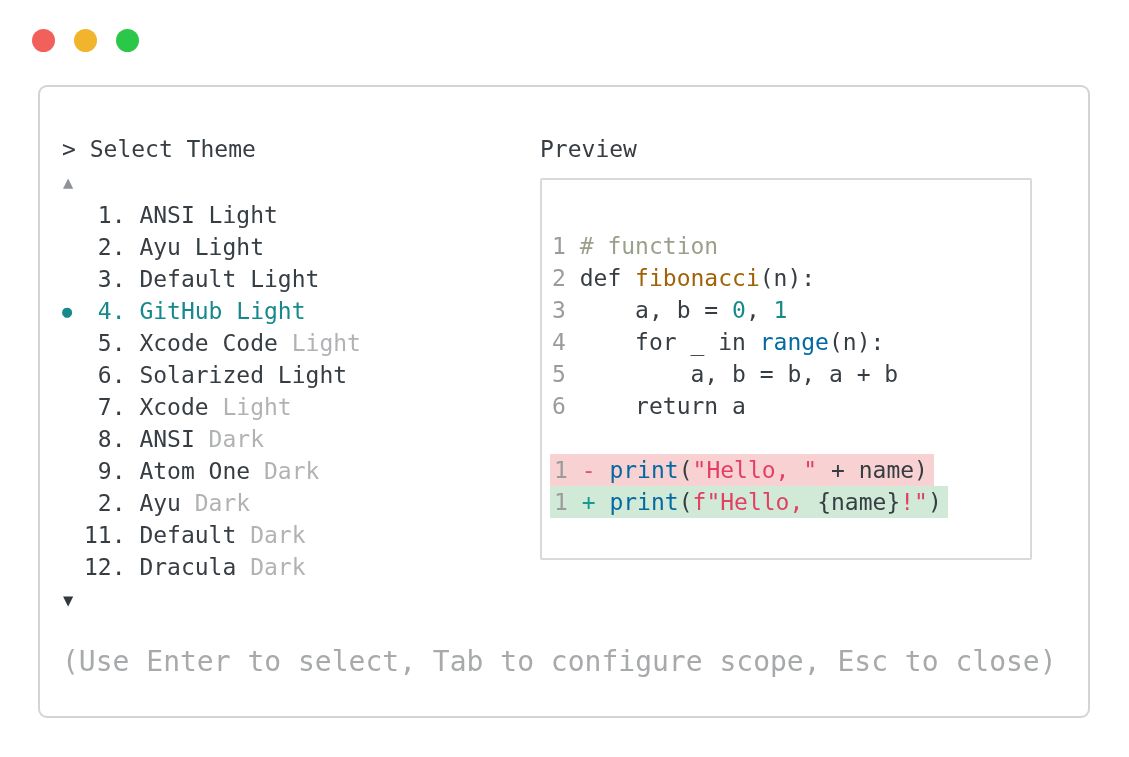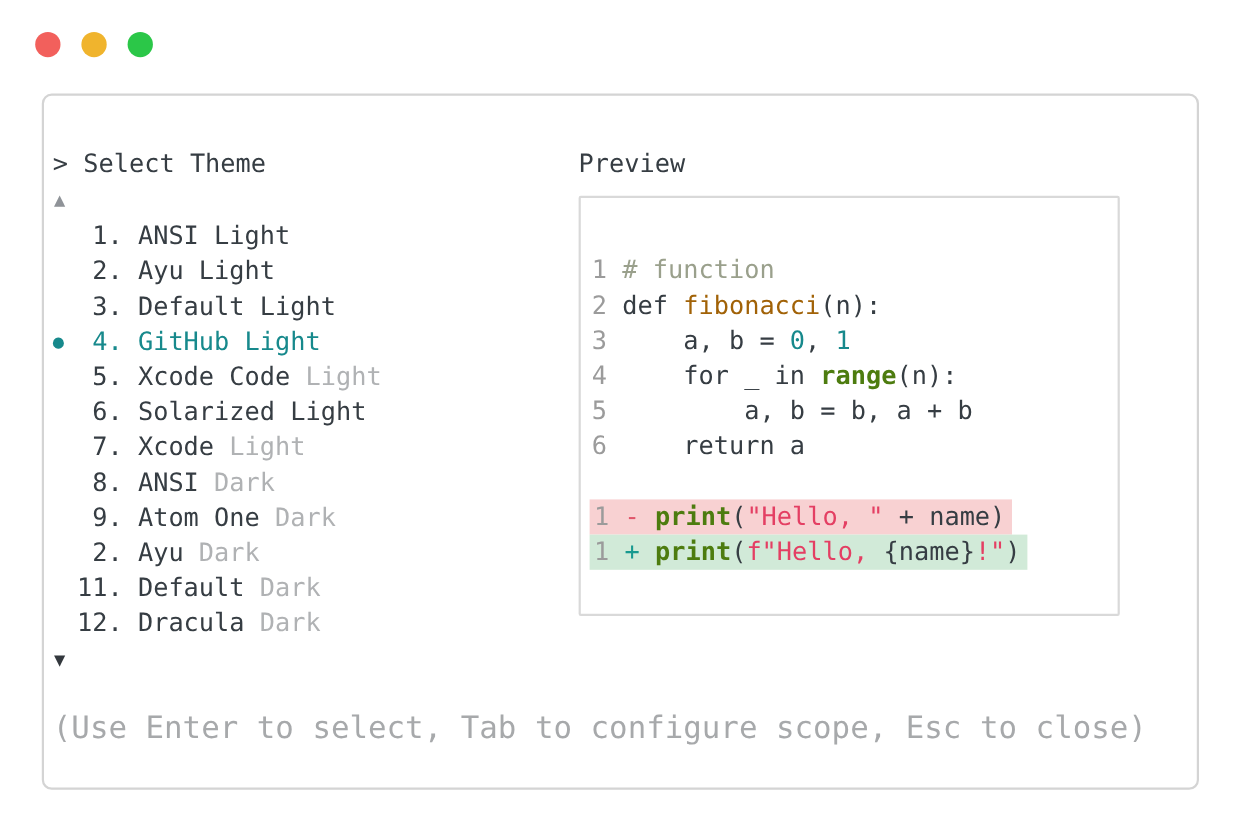--- a/index.html
+++ b/index.html
@@ -12,21 +12,21 @@
   .traffic{position:absolute;top:29px;left:32px;display:flex;gap:19px;}
   .dot{width:23px;height:23px;border-radius:50%;display:inline-block;}
   .dot.red{background:#f2605c;}
   .dot.yellow{background:#f0b42d;}
   .dot.green{background:#2bc748;}
 
   
   .window{
     position:absolute;left:38px;top:85px;width:1052px;height:633px;
     box-sizing:border-box;border:2px solid #d4d4d4;border-radius:9px;
-    background:#ffffff;padding:46px 24px 0 8px;
+    background:#ffffff;padding:46px 24px 0 22px;
   }
   .cols{display:flex;}
   .leftcol{width:478px;flex:0 0 478px;}
   .rightcol{flex:1;}
 
   .hdr{
     font-size:23px;line-height:32px;color:#363d43;white-space:pre;
   }
   .scroll-ind{height:34px;line-height:34px;font-size:17px;padding-left:1px;}
   .scroll-ind.up{color:#8f9398;}
@@ -51,21 +51,21 @@
     padding:50px 0 0 10px;overflow:hidden;
   }
   .cl{height:32px;line-height:32px;font-size:23px;color:#363d43;white-space:pre;}
   .cl .lineno{color:#9b9b9b;}
   .chip{display:inline-block;padding:0 6px 0 4px;margin-left:-2px;}
   .chip.del{background:#f8d1d2;}
   .chip.add{background:#d1ead8;}
   .tk-c{color:#9aa08c;}   
   .tk-f{color:#a16207;}   
   .tk-n{color:#17898c;}   
-  .tk-b{color:#4d7c0f;font-weight:bold;}   
+  .tk-b{color:#0369a1;}   
   .tk-s{color:#e43f63;}   
   .tk-m{color:#e0556a;}   
   .tk-p{color:#18998f;}   
 
   .footer{
     margin-top:31px;font-size:28px;line-height:32px;color:#a7a9ab;white-space:pre;
   }
 </style>
 </head>
 <body>

